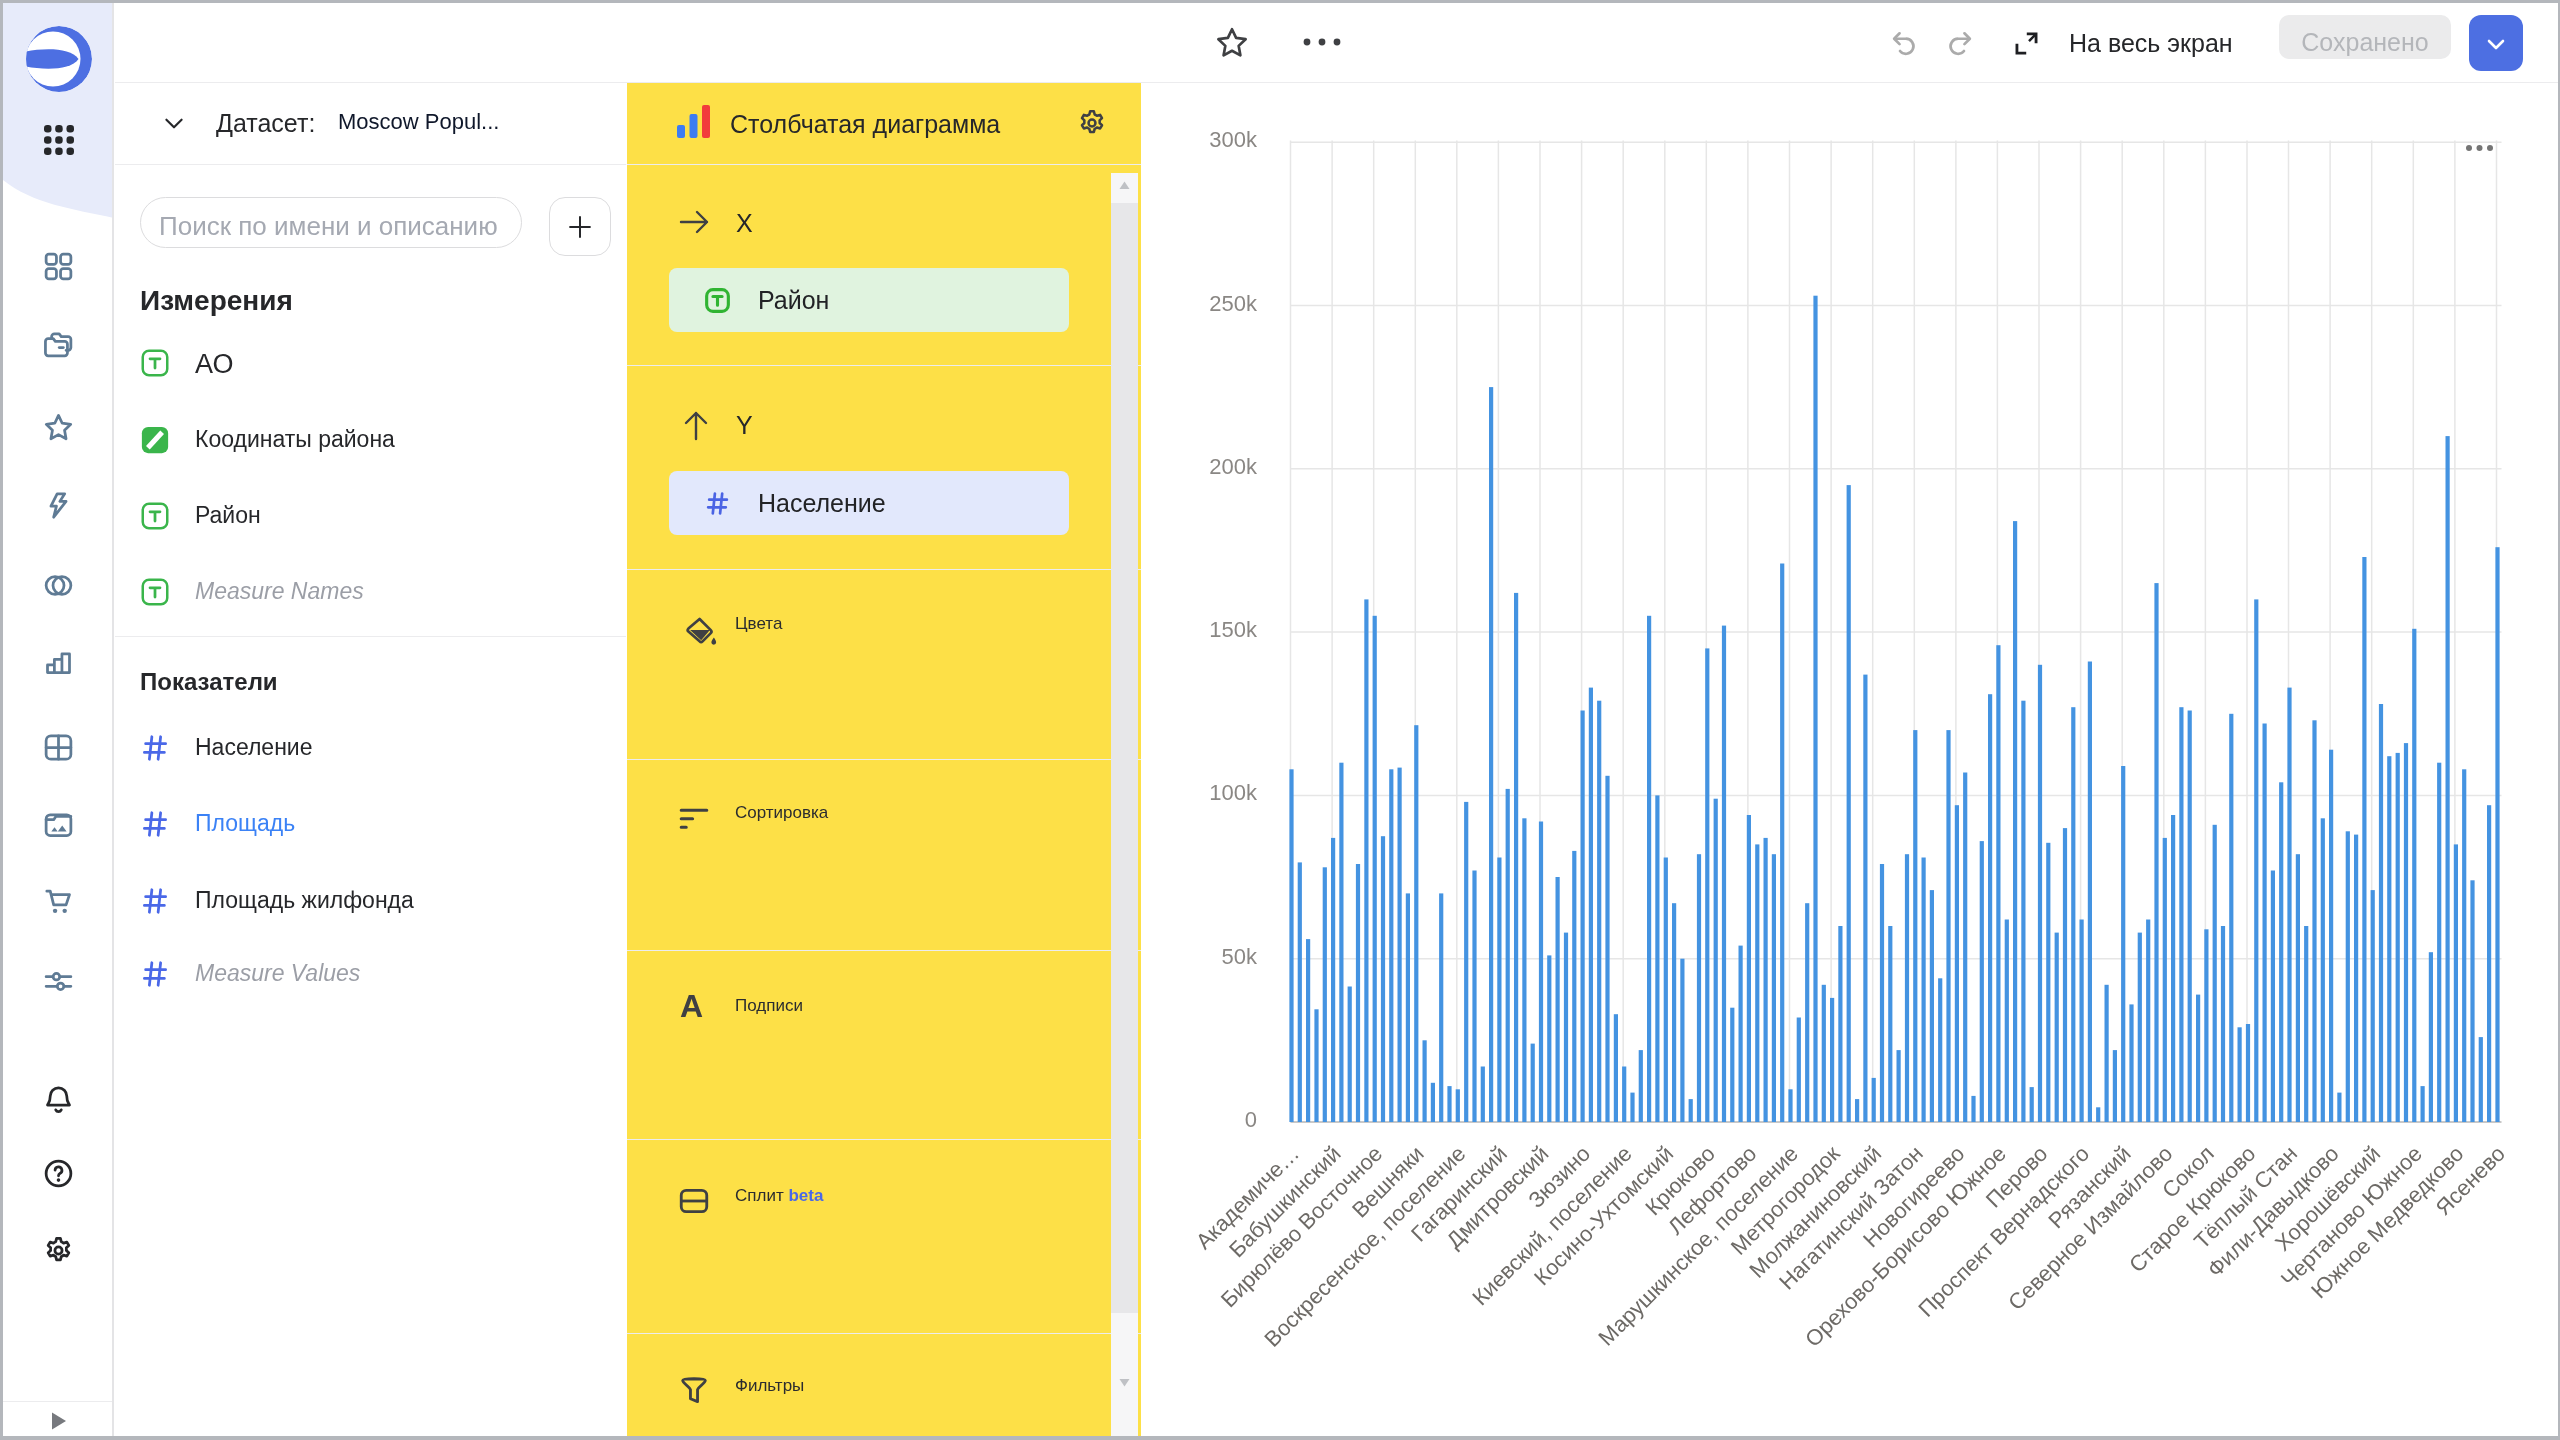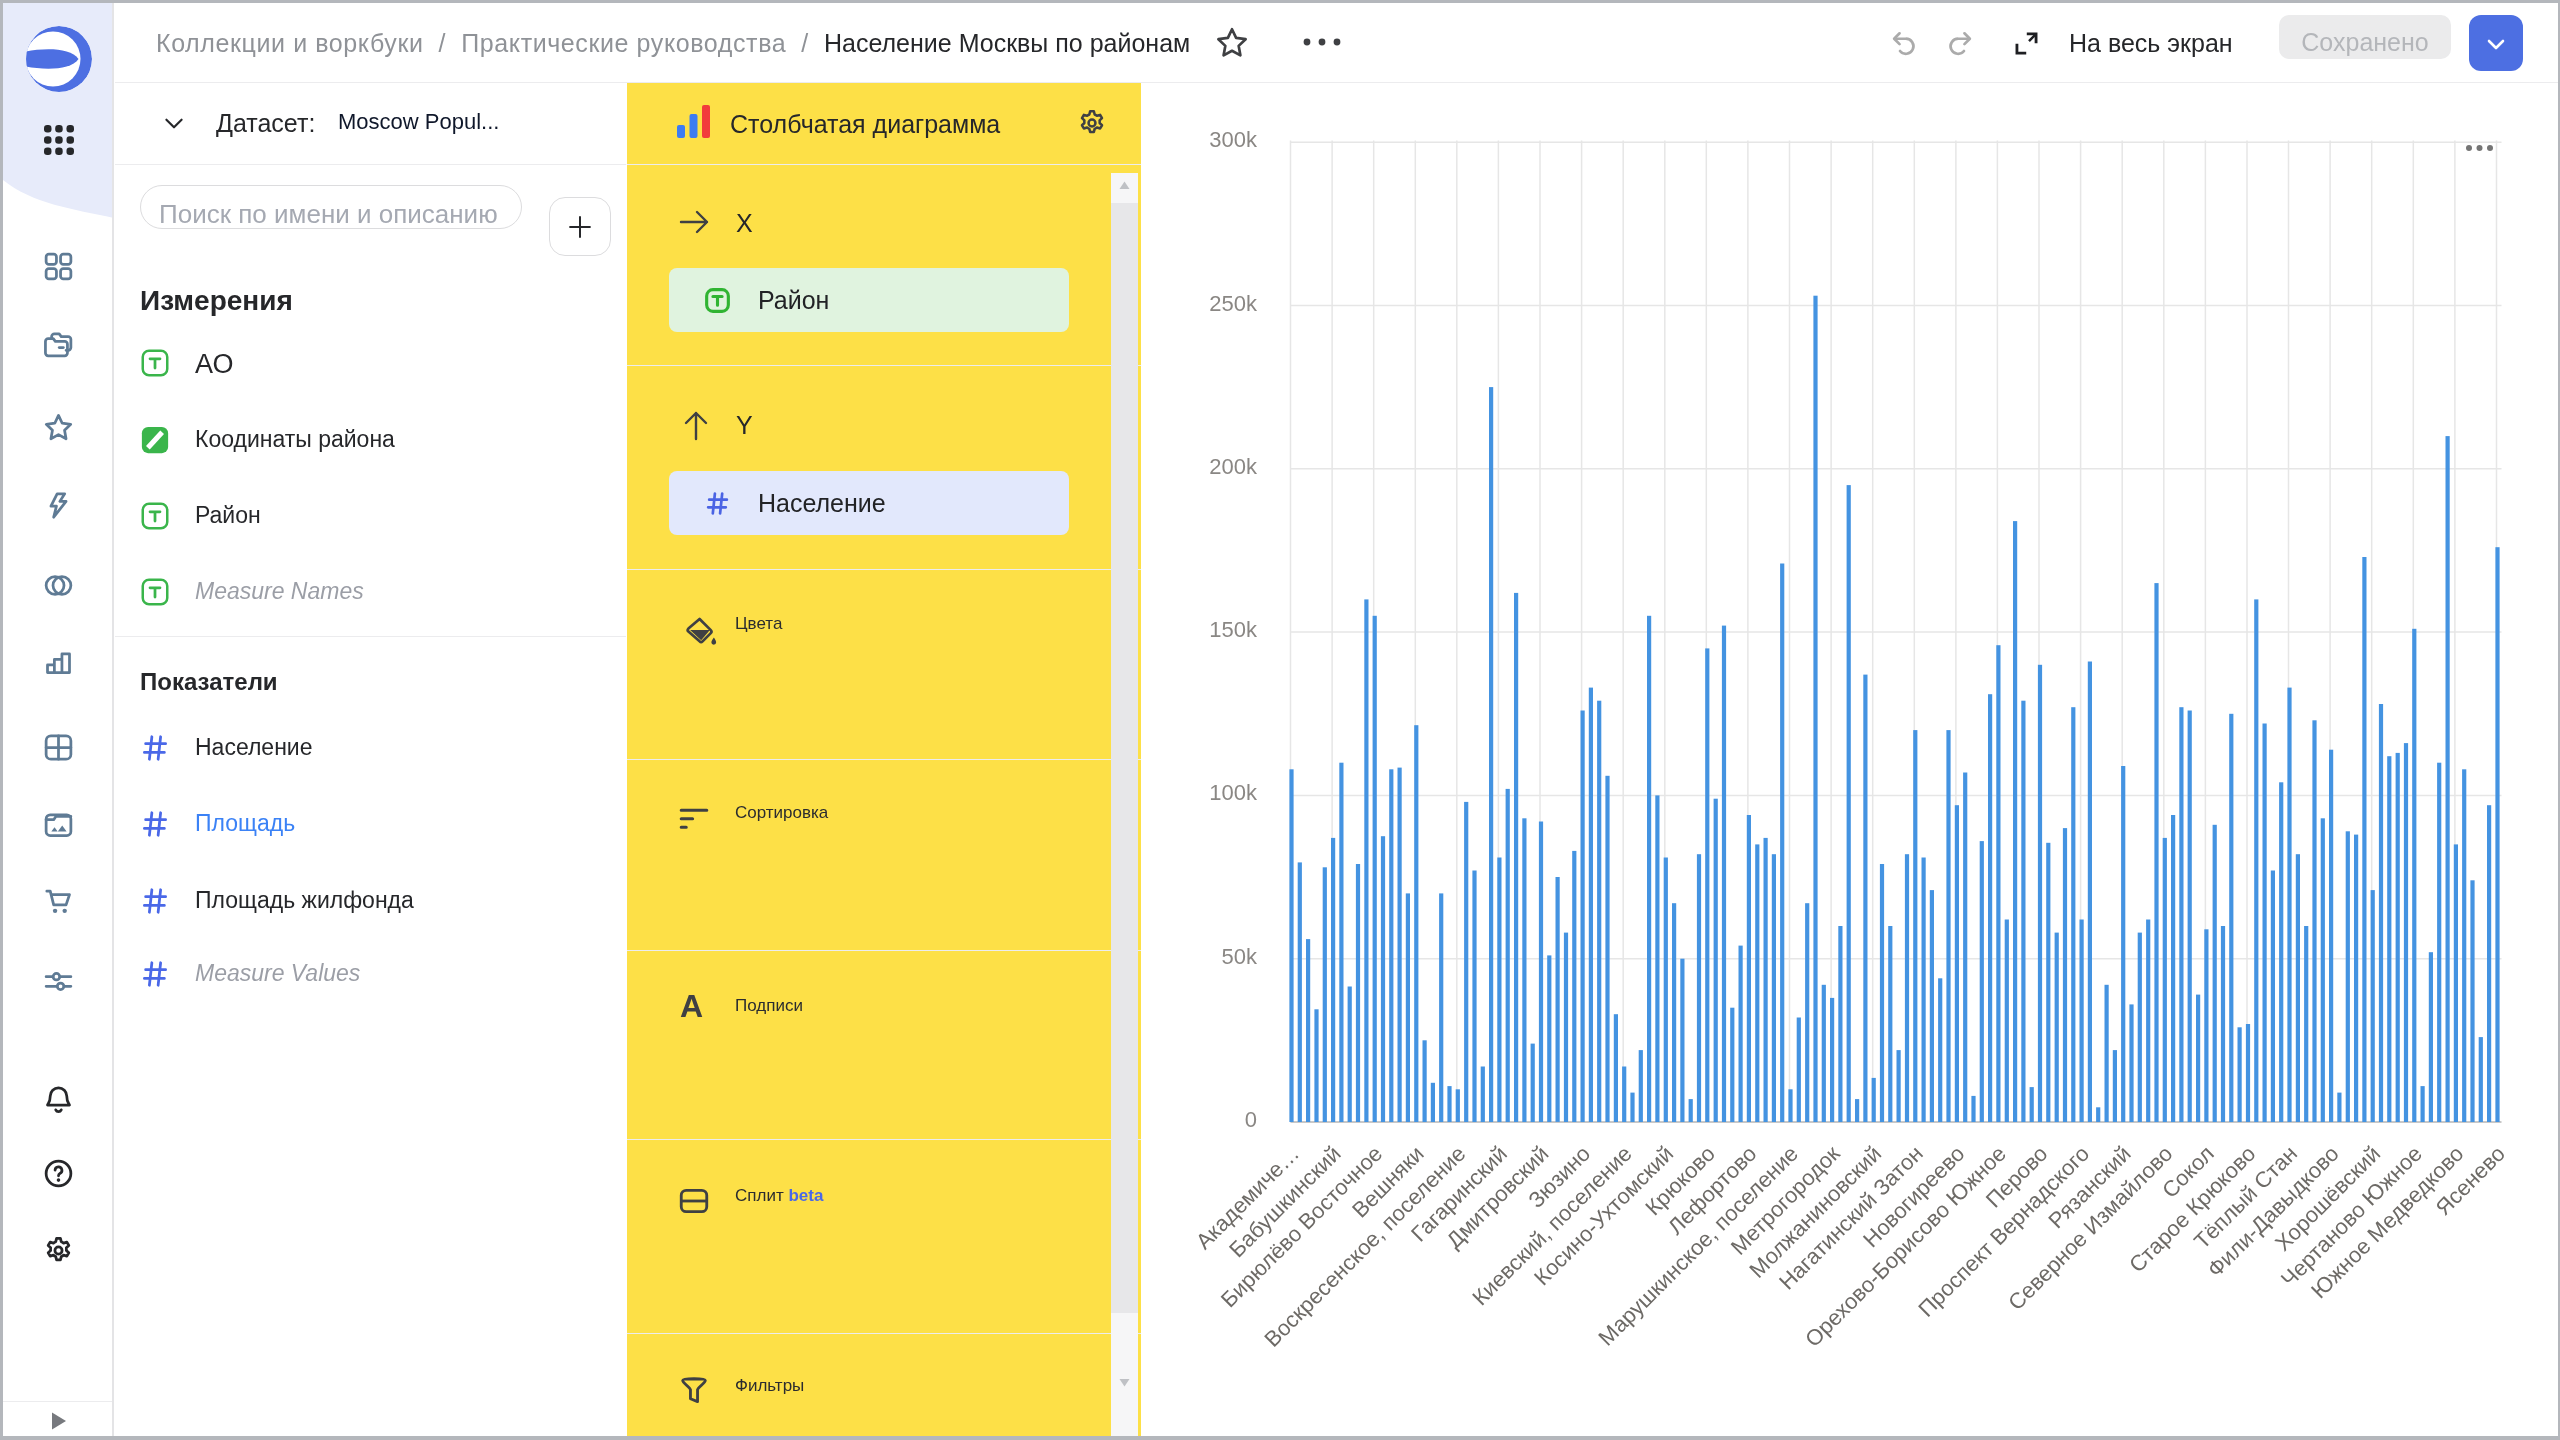--- a/index.html
+++ b/index.html
@@ -115,21 +115,20 @@
       <circle cx="12" cy="12" r="2.6"></circle>
     </svg>
  <div class="abs" style="left:0;top:1398px;width:111px;height:1px;background:#ececee"></div>
  <svg class="ricon" style="top:1406px;left:43px;width:24px;height:24px" viewBox="0 0 24 24">
       <path d="M6 3.5 L20 12 L6 20.5 Z" fill="#77797e"></path>
     </svg>
 </div>
 <div id="railborder"></div>
 
 <div id="topbar">
- <span class="crumb" style="left:41px">Коллекции и воркбуки&nbsp;&nbsp;/&nbsp;&nbsp;Практические руководства&nbsp;&nbsp;/&nbsp;&nbsp;<b>Население Москвы по районам</b></span>
 
  <svg class="abs" style="left:1098px;top:21px" width="38" height="38" viewBox="0 0 24 24" fill="none" stroke="#3f4043" stroke-width="1.7" stroke-linejoin="round">
    <path d="M12 3.3 L14.6 8.8 L20.6 9.6 L16.2 13.8 L17.3 19.8 L12 16.9 L6.7 19.8 L7.8 13.8 L3.4 9.6 L9.4 8.8 Z"></path>
  </svg>
 
  <svg class="abs" style="left:1184px;top:28px" width="46" height="22" viewBox="0 0 46 22" fill="#3f4043">
    <circle cx="8" cy="11" r="3.4"></circle>
       <circle cx="23" cy="11" r="3.4"></circle>
       <circle cx="38" cy="11" r="3.4"></circle>
  </svg>
@@ -162,21 +161,21 @@
 
 <div id="leftpanel">
 
  <svg class="abs" style="left:46px;top:27px" width="26" height="26" viewBox="0 0 24 24" fill="none" stroke="#26272a" stroke-width="2" stroke-linecap="round" stroke-linejoin="round">
       <path d="M5 9 L12 16 L19 9"></path>
     </svg>
  <span class="abs f23" style="left:101px;top:26px">Датасет:</span>
  <span class="abs" style="left:223px;top:26px;font-size:22px;color:#0f172a">Moscow Popul...</span>
  <div class="hdrline" style="top:81px"></div>
 
- <div class="abs" style="left:25px;top:102px;width:382px;height:44px;border:1.5px solid #dcdcde;border-radius:30px;">
+ <div class="abs" style="left:25px;top:114px;width:382px;height:51px;border:1.5px solid #dcdcde;border-radius:30px;">
    <span style="position:absolute;left:18px;top:13px;font-size:26px;color:#a5a9b2">Поиск по имени и описанию</span>
  </div>
  <div class="abs" style="left:434px;top:114px;width:62px;height:59px;border:1.5px solid #dcdcde;border-radius:16px;">
   <svg style="position:absolute;left:16px;top:15px" width="28" height="28" viewBox="0 0 24 24" stroke="#26272a" stroke-width="1.7" stroke-linecap="round">
         <path d="M12 3.5 V20.5 M3.5 12 H20.5"></path>
       </svg>
  </div>
  <div class="abs" style="left:25px;top:202px;font-size:28px;font-weight:bold;color:#26272a">Измерения</div>
  <svg class="abs" style="left:25px;top:265px" width="30" height="30" viewBox="0 0 24 24">
       <rect x="2.2" y="2.2" width="19.6" height="19.6" rx="5" fill="none" stroke="#3ab54b" stroke-width="2"></rect>

